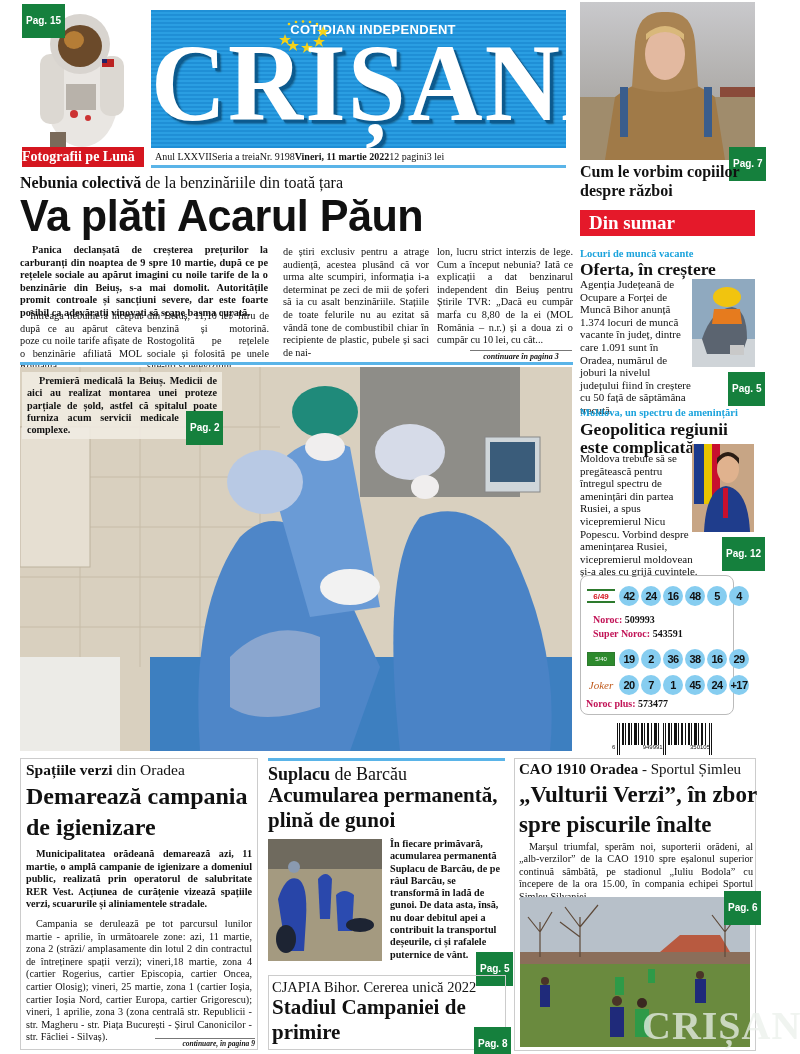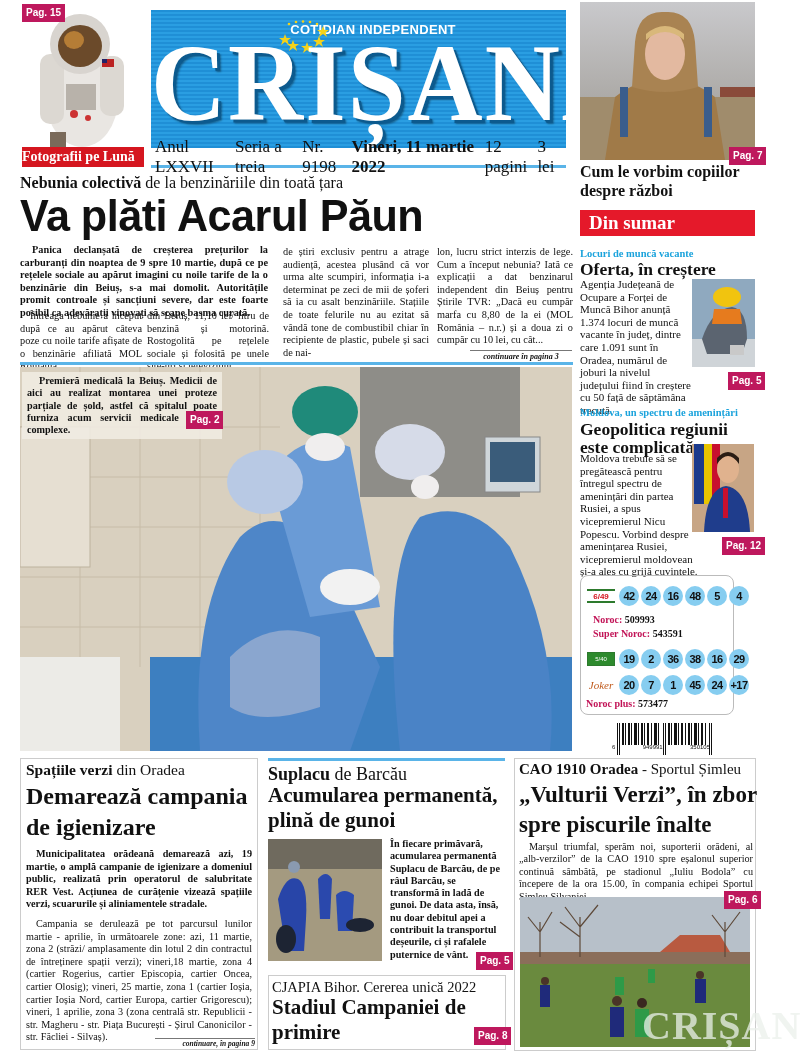--- a/index.html
+++ b/index.html
@@ -1,36 +1,36 @@
 <!DOCTYPE html>
 <html><head>
 <meta charset="utf-8">
 <style>
   * { box-sizing: border-box; margin: 0; padding: 0; }
   html, body { width: 800px; height: 1054px; background: #fff; overflow: hidden; }
   body { position: relative; font-family: "Liberation Serif", "DejaVu Serif", serif; color: #111; }
 
   .abs { position: absolute; }
-  .pag { position: absolute; background: #be185d; color: #fff; font-family: "Liberation Sans", sans-serif; font-weight: bold; font-size: 10px; padding: 4px 4px; line-height: 1; }
+  .pag { position: absolute; background: #15803d; color: #fff; font-family: "Liberation Sans", sans-serif; font-weight: bold; font-size: 10px; padding: 12px 4px; line-height: 1; }
 
   
   #astro { left: 22px; top: 4px; width: 118px; height: 146px; }
   #astro-pag { left: 22px; top: 4px; }
   #astro-label { left: 22px; top: 147px; width: 122px; height: 20px; background: #d5161f; color: #fff; font-weight: bold; font-size: 14px; text-align: left; line-height: 20px; }
 
   
   #masthead { left: 151px; top: 10px; width: 415px; height: 138px;
     background: repeating-linear-gradient(180deg, #1f8fd6 0px, #1f8fd6 2px, #2a9ee2 2px, #2a9ee2 4px);
     overflow: hidden; }
   #mast-tag { position: absolute; left: 0; right: 0; top: 12px; text-align: center; color: #fff; font-family: "Liberation Sans", sans-serif; font-weight: bold; font-size: 13px; letter-spacing: 0.3px; padding-left: 29px; }
   #mast-title { position: absolute; left: 0; right: 0; top: 18px; text-align: center; color: #fff; font-family: "Liberation Serif", serif; font-weight: bold; font-size: 104px; line-height: 110px; letter-spacing: 2px;
     text-shadow: 3px 3px 0 #0c5a8e, 4px 4px 2px rgba(0,0,0,0.35); transform: scaleY(1.05); }
   #mast-stars { position: absolute; left: 128px; top: 10px; width: 50px; height: 34px; }
 
-  #issue-bar { left: 151px; top: 148px; width: 415px; height: 20px; border-bottom: 3px solid #5ab4e8; display: flex; align-items: center; justify-content: space-between; padding: 0 4px; font-size: 17px; }
+  #issue-bar { left: 151px; top: 148px; width: 415px; height: 20px; border-bottom: 3px solid #5ab4e8; display: flex; align-items: center; justify-content: flex-start; padding: 0 4px; font-size: 10px; }
   #issue-bar .b { font-weight: bold; }
 
   
   #boy { left: 580px; top: 2px; width: 175px; height: 158px; }
   #boy-pag { left: 729px; top: 147px; }
   #boy-title { left: 580px; top: 162px; width: 180px; font-weight: bold; font-size: 16px; line-height: 19px; }
   #din-sumar { left: 580px; top: 210px; width: 175px; height: 26px; background: #e5192a; color: #fff; font-weight: bold; font-size: 19px; line-height: 26px; padding-left: 9px; }
 
   
   #kicker { left: 20px; top: 174px; font-size: 16px; }
@@ -327,21 +327,21 @@
 </svg>
 <div id="barcode-num" class="abs">
   <span>6</span>
   <span>949991</span>
   <span style="margin-right:14px">350105</span>
 </div>
 
 <div id="box-green" class="box"></div>
 <div id="g-kicker" class="abs"><b>Spațiile verzi</b><span> din Oradea</span></div>
 <div id="g-title" class="abs">Demarează campania de igienizare</div>
-<div id="g-lead" class="abs">Municipalitatea orădeană demarează azi, 19 martie, o amplă campanie de igienizare a domeniul public, realizată prin operatorul de salubritate RER Vest. Acțiunea de curățenie vizează spațiile verzi, scuarurile și aliniamentele stradale.</div>
+<div id="g-lead" class="abs">Municipalitatea orădeană demarează azi, 11 martie, o amplă campanie de igienizare a domeniul public, realizată prin operatorul de salubritate RER Vest. Acțiunea de curățenie vizează spațiile verzi, scuarurile și aliniamentele stradale.</div>
 <div id="g-body" class="abs">Campania se derulează pe tot parcursul lunilor martie - aprilie, în următoarele zone: azi, 11 martie, zona 2 (străzi/ amplasamente din lotul 2 din contractul de întreținere spații verzi); vineri,18 martie, zona 4 (cartier Rogerius, cartier Episcopia, cartier Oncea, cartier Olosig); vineri, 25 martie, zona 1 (cartier Ioșia, cartier Ioșia Nord, cartier Europa, cartier Grigorescu); vineri, 1 aprilie, zona 3 (zona centrală str. Republicii - str. Magheru - str. Piața București - Șirul Canonicilor - str. Făcliei - Silvaș).</div>
 <div id="g-cont" class="abs">continuare, în pagina 9</div>
 
 <div id="mid-rule" class="abs"></div>
 <div id="s-kicker" class="abs"><b>Suplacu</b><span> de Barcău</span></div>
 <div id="s-title" class="abs">Acumularea permanentă, plină de gunoi</div>
 <svg id="s-img" class="abs" viewBox="0 0 114 122" preserveAspectRatio="none">
   <rect width="114" height="122" fill="#9a8f78"></rect>
   <rect width="114" height="30" fill="#6f6a5e"></rect>
   <rect y="30" width="114" height="92" fill="#a49a80"></rect>

